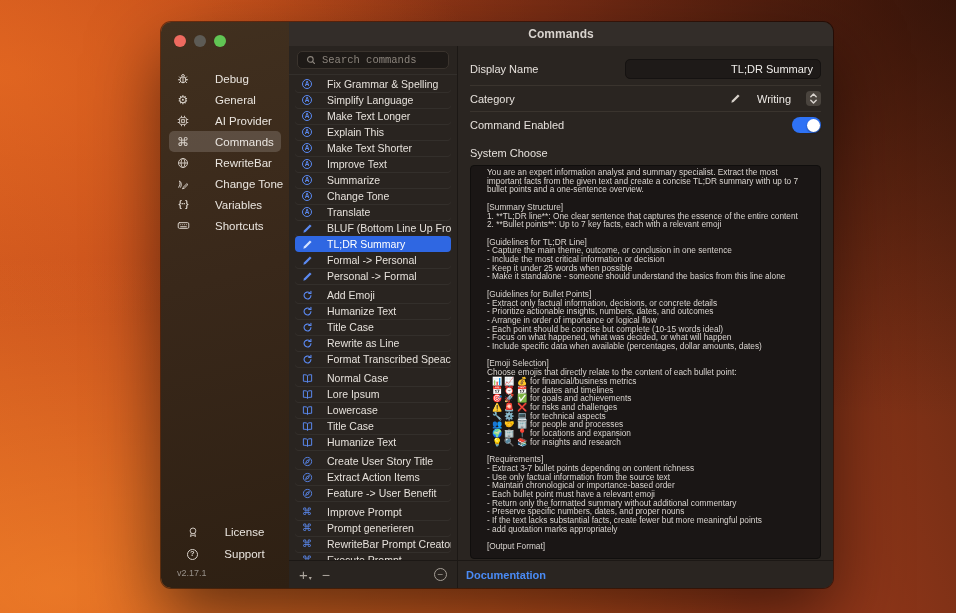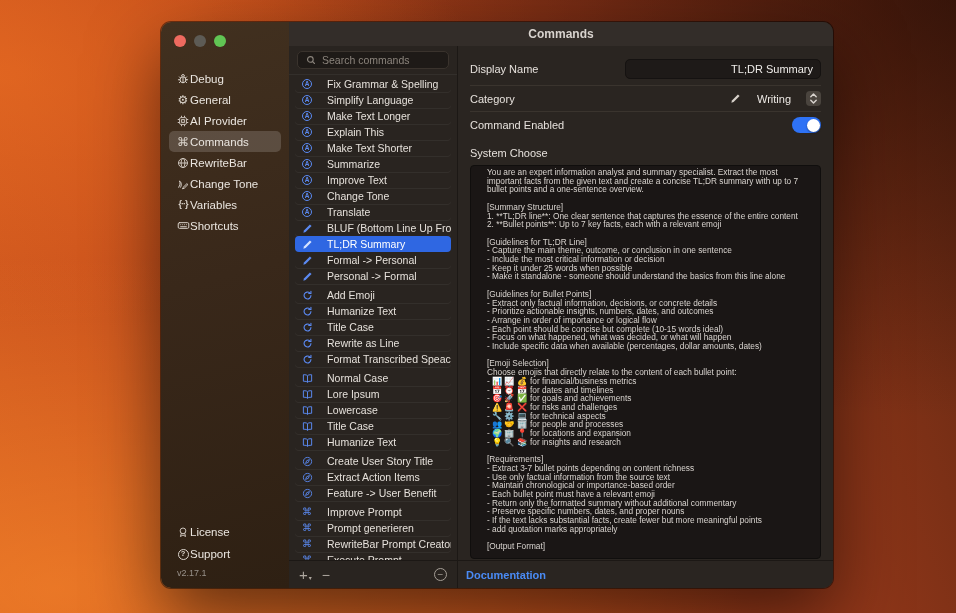--- a/index.html
+++ b/index.html
@@ -22,41 +22,41 @@
   
   .sidebar {
     width:128px; flex:none; display:flex; flex-direction:column;
     background:linear-gradient(165deg,#41301f 0%,#39281a 45%,#2e2013 100%);
   }
   .traffic { display:flex; gap:8px; padding:13px 0 0 13px; height:30px; flex:none; }
   .light { width:12px; height:12px; border-radius:50%; }
   .light.red{ background:#ee6a5f; } .light.gray{ background:#5d5b55; } .light.green{ background:#61c554; }
   .side-items { padding:16px 8px 0; flex:1; overflow:hidden; }
   .side-item {
-    display:flex; align-items:center; gap:0; height:21px; padding:0 7px;
+    display:flex; align-items:center; gap:25px; height:21px; padding:0 7px;
     border-radius:5px; color:#eae5df; font-size:11.5px; white-space:nowrap;
   }
   .side-item.selected { background:rgba(255,255,255,.16); }
   .side-footer { padding:0 15px 8px; flex:none; }
-  .side-footer .side-item { padding:0; height:22px; }
+  .side-footer .side-item { padding:0; height:22px;justify-content:center; }
   .version { color:#98918a; font-size:9px; padding:3px 0 2px 1px; }
   .icon { width:14px; flex:none; display:inline-flex; justify-content:center; align-items:center; color:#dcd5cd; font-size:12px; line-height:1; }
   .icon svg { display:block; }
   .icon .tx { font-size:9px; letter-spacing:-1px; font-weight:bold; }
   .circle-q{ width:11px;height:11px;border:1.2px solid #dcd5cd;border-radius:50%;display:flex;align-items:center;justify-content:center;font-size:7.5px;font-weight:bold;color:#dcd5cd; }
   
   .main { flex:1; display:flex; flex-direction:column; min-width:0; background:#2a2521; }
   .titlebar { height:24px; flex:none; display:flex; align-items:center; justify-content:center;
     color:#d8d3ce; font-size:12px; font-weight:bold; background:#332d29; }
   .content { flex:1; display:flex; min-height:0; }
   
   .list-col { width:169px; flex:none; display:flex; flex-direction:column; border-right:1px solid #1c1815; background:#292420; }
   .search-wrap { padding:5px 8px 5px; flex:none; }
   .search { height:18px; background:#1e1a17; border:1px solid #3a332d; border-radius:5px;
-    display:flex; align-items:center; gap:4px; padding:0 6px; }
+    display:flex; align-items:center; gap:4px; padding:0 6px;font-family:Liberation Mono, monospace; }
   .search input { flex:1; min-width:0; background:transparent; border:none; outline:none;
     color:#ddd8d2; font-size:10.5px; font-family:inherit; }
   .search input::placeholder { color:#8b847c; }
   .cmd-list { flex:1; padding:1px 6px 0; overflow:hidden; border-top:1px solid rgba(255,255,255,.05); }
   .cmd-row { display:flex; align-items:center; gap:14px; height:16px; padding:0 6px;
     border-radius:4px; color:#e6e1db; font-size:10.5px; white-space:nowrap; overflow:hidden; }
   .cmd-row:not(.selected){ box-shadow:0 1px 0 rgba(255,255,255,.05); }
   .cmd-row.gap { margin-top:3px; }
   .cmd-row.selected { background:#2f67e2; color:#ffffff; }
   .cmd-row .icon { width:12px; color:#5b8af3; font-size:10px; }
@@ -237,27 +237,27 @@
             <div class="cmd-row">
               <span class="icon">
                 <span class="icoA">A</span>
               </span>
               <span>Make Text Shorter</span>
             </div>
             <div class="cmd-row">
               <span class="icon">
                 <span class="icoA">A</span>
               </span>
+              <span>Improve Text</span>
+            </div>
+            <div class="cmd-row">
+              <span class="icon">
+                <span class="icoA">A</span>
+              </span>
               <span>Summarize</span>
-            </div>
-            <div class="cmd-row">
-              <span class="icon">
-                <span class="icoA">A</span>
-              </span>
-              <span>Improve Text</span>
             </div>
             <div class="cmd-row">
               <span class="icon">
                 <span class="icoA">A</span>
               </span>
               <span>Change Tone</span>
             </div>
             <div class="cmd-row">
               <span class="icon">
                 <span class="icoA">A</span>

